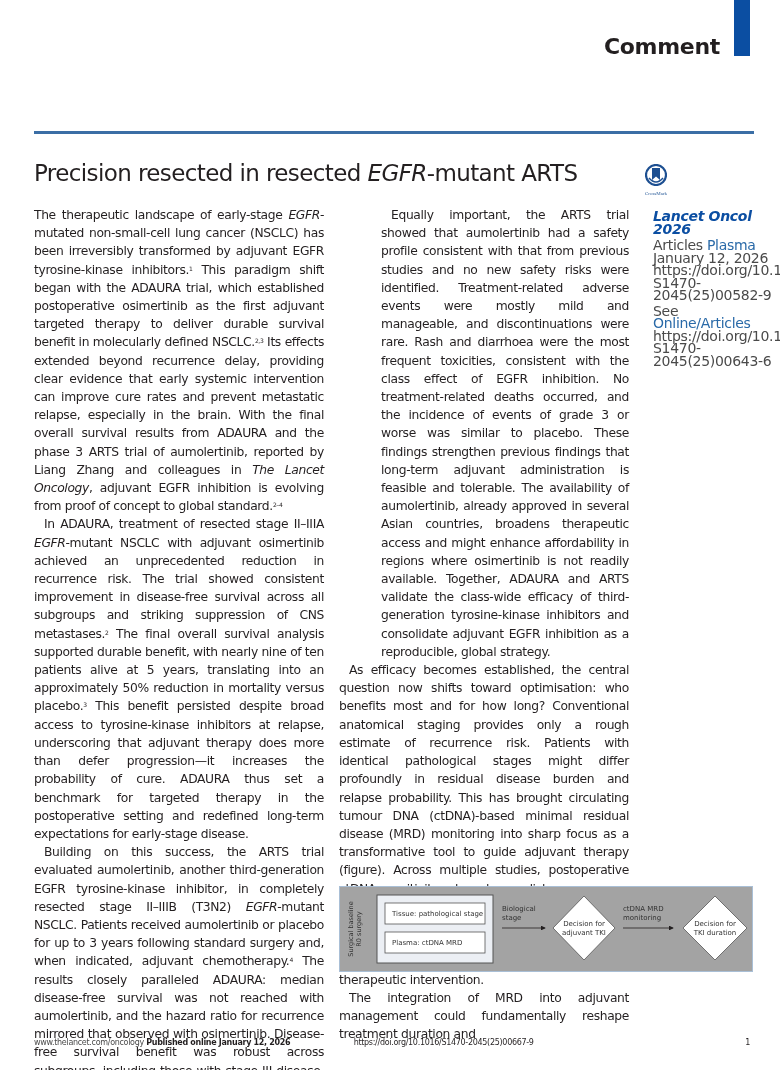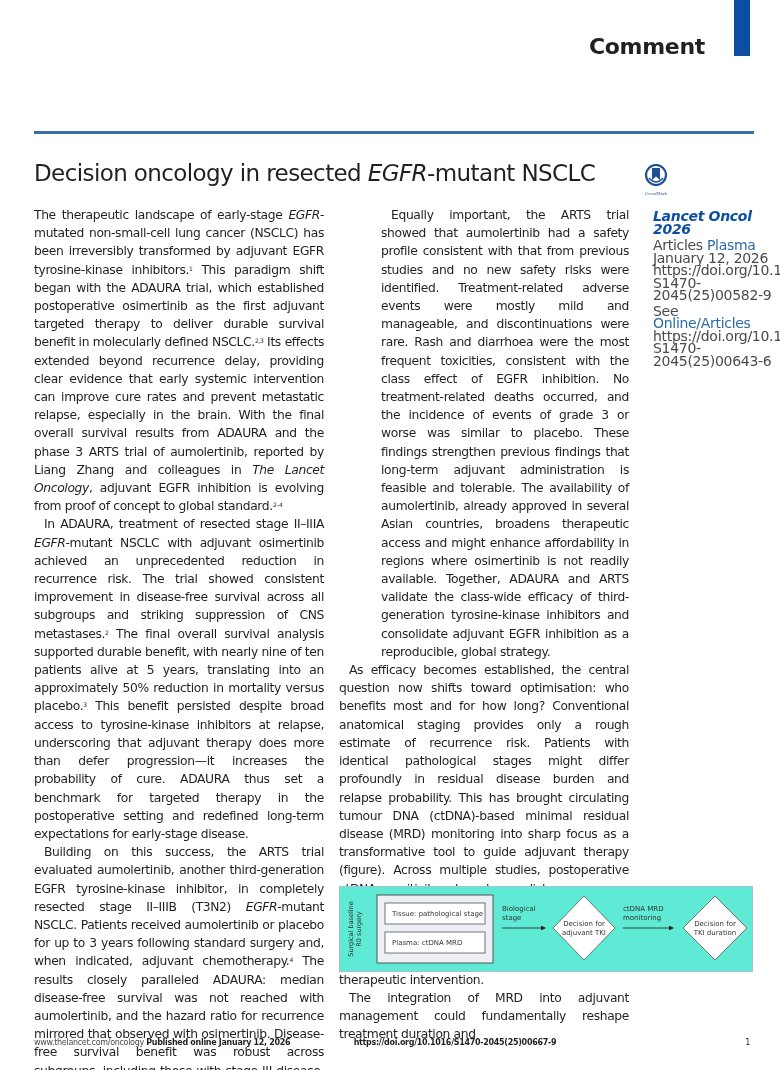--- a/index.html
+++ b/index.html
@@ -1,19 +1,19 @@
 <!DOCTYPE html>
 <html><head>
 <meta charset="utf-8">
 <style>
   html, body { margin: 0; padding: 0; background: #ffffff; }
   body { width: 780px; height: 1070px; position: relative; overflow: hidden;
          font-family: "Liberation Sans", "DejaVu Sans", sans-serif; color: #231f20; }
   .blue-tab { position: absolute; left: 734px; top: 0; width: 16px; height: 56px; background: #0b4ea2; }
-  .section-label { position: absolute; right: 75px; top: 34px; font-size: 22px; font-weight: bold;
+  .section-label { position: absolute; right: 60px; top: 34px; font-size: 22px; font-weight: bold;
                    font-family: "DejaVu Sans", sans-serif; letter-spacing: -0.3px; color: #231f20; }
   .rule { position: absolute; left: 34px; top: 131px; width: 720px; height: 3px; background: #3b6ea5; }
   .title { position: absolute; left: 34px; top: 160px; font-size: 23px; font-weight: normal;
            font-family: "DejaVu Sans", sans-serif; letter-spacing: -0.6px; color: #231f20; margin: 0; }
   .title em { font-style: italic; }
   .crossmark { position: absolute; left: 639px; top: 164px; width: 34px; text-align: center; }
   .crossmark-label { display: block; font-family: "Liberation Serif", serif; font-size: 5px; color: #2a5c9a; margin-top: 1px; }
   .col { position: absolute; top: 206px; width: 290px; font-size: 12.3px; line-height: 18.2px;
          text-align: justify; font-family: "DejaVu Sans", sans-serif; letter-spacing: -0.35px; color: #231f20; }
   .col1 { left: 34px; }
@@ -21,41 +21,41 @@
   .col p { margin: 0; text-indent: 0; }
   .col p + p { text-indent: 10px; }
   .col p.first-in-col { text-indent: 10px; margin-left: 42px; }
   sup { font-size: 6px; vertical-align: top; position: relative; top: -1px; }
   .sidebar { position: absolute; left: 653px; top: 210px; width: 120px; font-size: 14px; line-height: 12.5px;
              font-family: "DejaVu Sans", sans-serif; letter-spacing: -0.3px; color: #4a4a4a; }
   .sidebar .journal { color: #0b4ea2; font-style: italic; font-weight: bold; margin-bottom: 4px; }
   .sidebar .link { color: #2a6aa8; }
   .sidebar .block { margin-bottom: 3px; }
   .figure { position: absolute; left: 339px; top: 886px; width: 412px; height: 84px;
-            border: 1px solid #a9bfd6; background: #5eead4; }
+            border: 1px solid #a9bfd6; background: #a3a3a3; }
   .figure svg { position: absolute; left: 0; top: 0; }
   .fig-caption { position: absolute; left: 339px; top: 975px; width: 420px; font-size: 8.5px; line-height: 12px;
                  font-family: "DejaVu Sans", sans-serif; letter-spacing: -0.3px; color: #231f20; }
   .fig-caption .cap-title { font-weight: bold; }
   .fig-caption .cap-note { color: #4a4a4a; }
   .footer { position: absolute; left: 34px; top: 1038px; width: 716px; font-size: 8px;
             font-family: "DejaVu Sans", sans-serif; letter-spacing: -0.3px; color: #231f20; }
   .footer .url { color: #4a4a4a; }
   .footer .pub { font-weight: bold; margin-right: 14px; }
-  .footer .doi { font-weight: bold; padding-left: 47px; }
+  .footer .doi { font-weight: normal; padding-left: 47px; }
   .footer .page { position: absolute; right: 0; top: 0; }
 </style>
 </head>
 <body>
 
 <div class="blue-tab"></div>
 <div class="section-label">Comment</div>
 <div class="rule"></div>
 
-<h1 class="title"><span>Decision oncology in resected </span><em>EGFR</em><span>-mutant NSCLC</span></h1>
+<h1 class="title"><span>Precision resected in resected </span><em>EGFR</em><span>-mutant ARTS</span></h1>
 
 <div class="crossmark">
   <svg width="22" height="22" viewBox="0 0 22 22">
     <circle cx="11" cy="11" r="10" fill="none" stroke="#1d4f91" stroke-width="2.2"></circle>
     <path d="M7 4 H15 V16 L11 12.5 L7 16 Z" fill="#1d4f91"></path>
     <path d="M4 14 Q11 22 18 14" fill="none" stroke="#1d4f91" stroke-width="1.6"></path>
   </svg>
   <span class="crossmark-label">CrossMark</span>
 </div>
 

